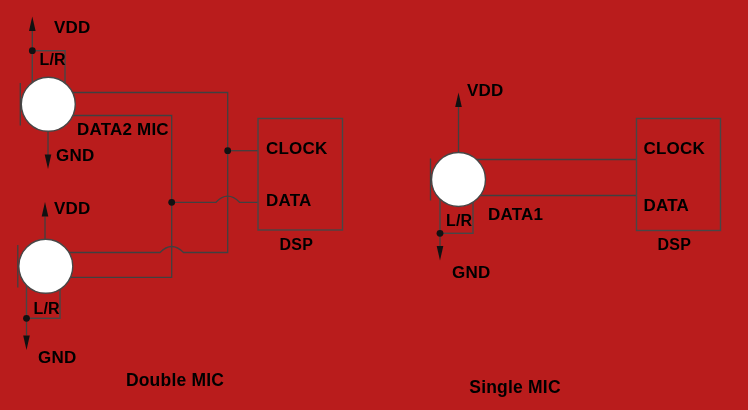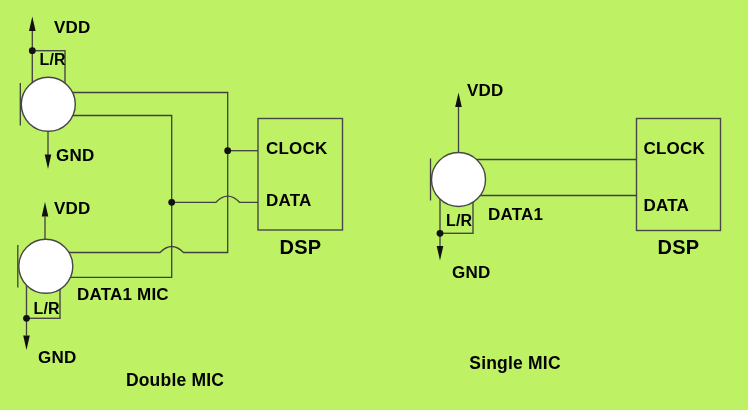--- a/index.html
+++ b/index.html
@@ -1,31 +1,31 @@
 <!DOCTYPE html>
 <html><head>
 <meta charset="utf-8">
 <style>
   html,body { margin:0; padding:0; background:#ffffff; }
   .stage {
-    position:relative; width:748px; height:410px; background:#bef264;
+    position:relative; width:748px; height:410px; background:#b91c1c;
     font-family:"Liberation Sans","DejaVu Sans",sans-serif; overflow:hidden;
   }
   .stage svg { position:absolute; left:0; top:0; }
   .wire { fill:none; stroke:#404040; stroke-width:1.3px; }
   .box  { fill:none; stroke:#474747; stroke-width:1.4px; }
   .mic  { fill:#ffffff; stroke:#474747; stroke-width:1.4px; }
   .dot  { fill:#111111; stroke:none; }
   .arrow{ fill:#111111; stroke:none; }
   .lbl {
     position:absolute; font-weight:bold; font-size:17px; line-height:1;
     color:#000000; white-space:nowrap; letter-spacing:0.2px;
   }
   .lbl.small { font-size:16px; }
-  .lbl.dsp   { font-size:20px; }
+  .lbl.dsp   { font-size:16px; }
   .lbl.title { font-size:17.5px; width:200px; text-align:center; }
 </style>
 </head>
 <body>
 
 <div class="stage">
 
   <svg width="748" height="410" viewBox="0 0 748 410">
 
     <g>
@@ -73,35 +73,35 @@
 
       <circle class="dot" cx="440" cy="233.3" r="3.4"></circle>
 
       <polygon class="arrow" points="458.5,92.5 455.2,107 461.8,107"></polygon>
       <polygon class="arrow" points="440,260.5 436.7,246 443.3,246"></polygon>
     </g>
   </svg>
 
   <div class="lbl" style="left:54px; top:18.5px;">VDD</div>
   <div class="lbl small" style="left:39.5px; top:51.5px;">L/R</div>
+  <div class="lbl" style="left:77px; top:121px;">DATA2 MIC</div>
   <div class="lbl" style="left:56px; top:147px;">GND</div>
 
   <div class="lbl" style="left:54px; top:200px;">VDD</div>
-  <div class="lbl" style="left:77px; top:285.5px;">DATA1 MIC</div>
   <div class="lbl small" style="left:33.5px; top:300.5px;">L/R</div>
   <div class="lbl" style="left:38px; top:348.5px;">GND</div>
 
   <div class="lbl" style="left:266px; top:139.5px;">CLOCK</div>
   <div class="lbl" style="left:266px; top:192px;">DATA</div>
   <div class="lbl dsp" style="left:279.5px; top:237px;">DSP</div>
   <div class="lbl title" style="left:75px; top:372px;">Double MIC</div>
 
   <div class="lbl" style="left:467px; top:82px;">VDD</div>
   <div class="lbl" style="left:488px; top:206px;">DATA1</div>
   <div class="lbl small" style="left:446px; top:212.5px;">L/R</div>
   <div class="lbl" style="left:452px; top:264px;">GND</div>
 
   <div class="lbl" style="left:643.5px; top:140px;">CLOCK</div>
   <div class="lbl" style="left:643.5px; top:197px;">DATA</div>
   <div class="lbl dsp" style="left:657.5px; top:237px;">DSP</div>
-  <div class="lbl title" style="left:415px; top:355px;">Single MIC</div>
+  <div class="lbl title" style="left:415px; top:379px;">Single MIC</div>
 
 </div>
 
 </body></html>

